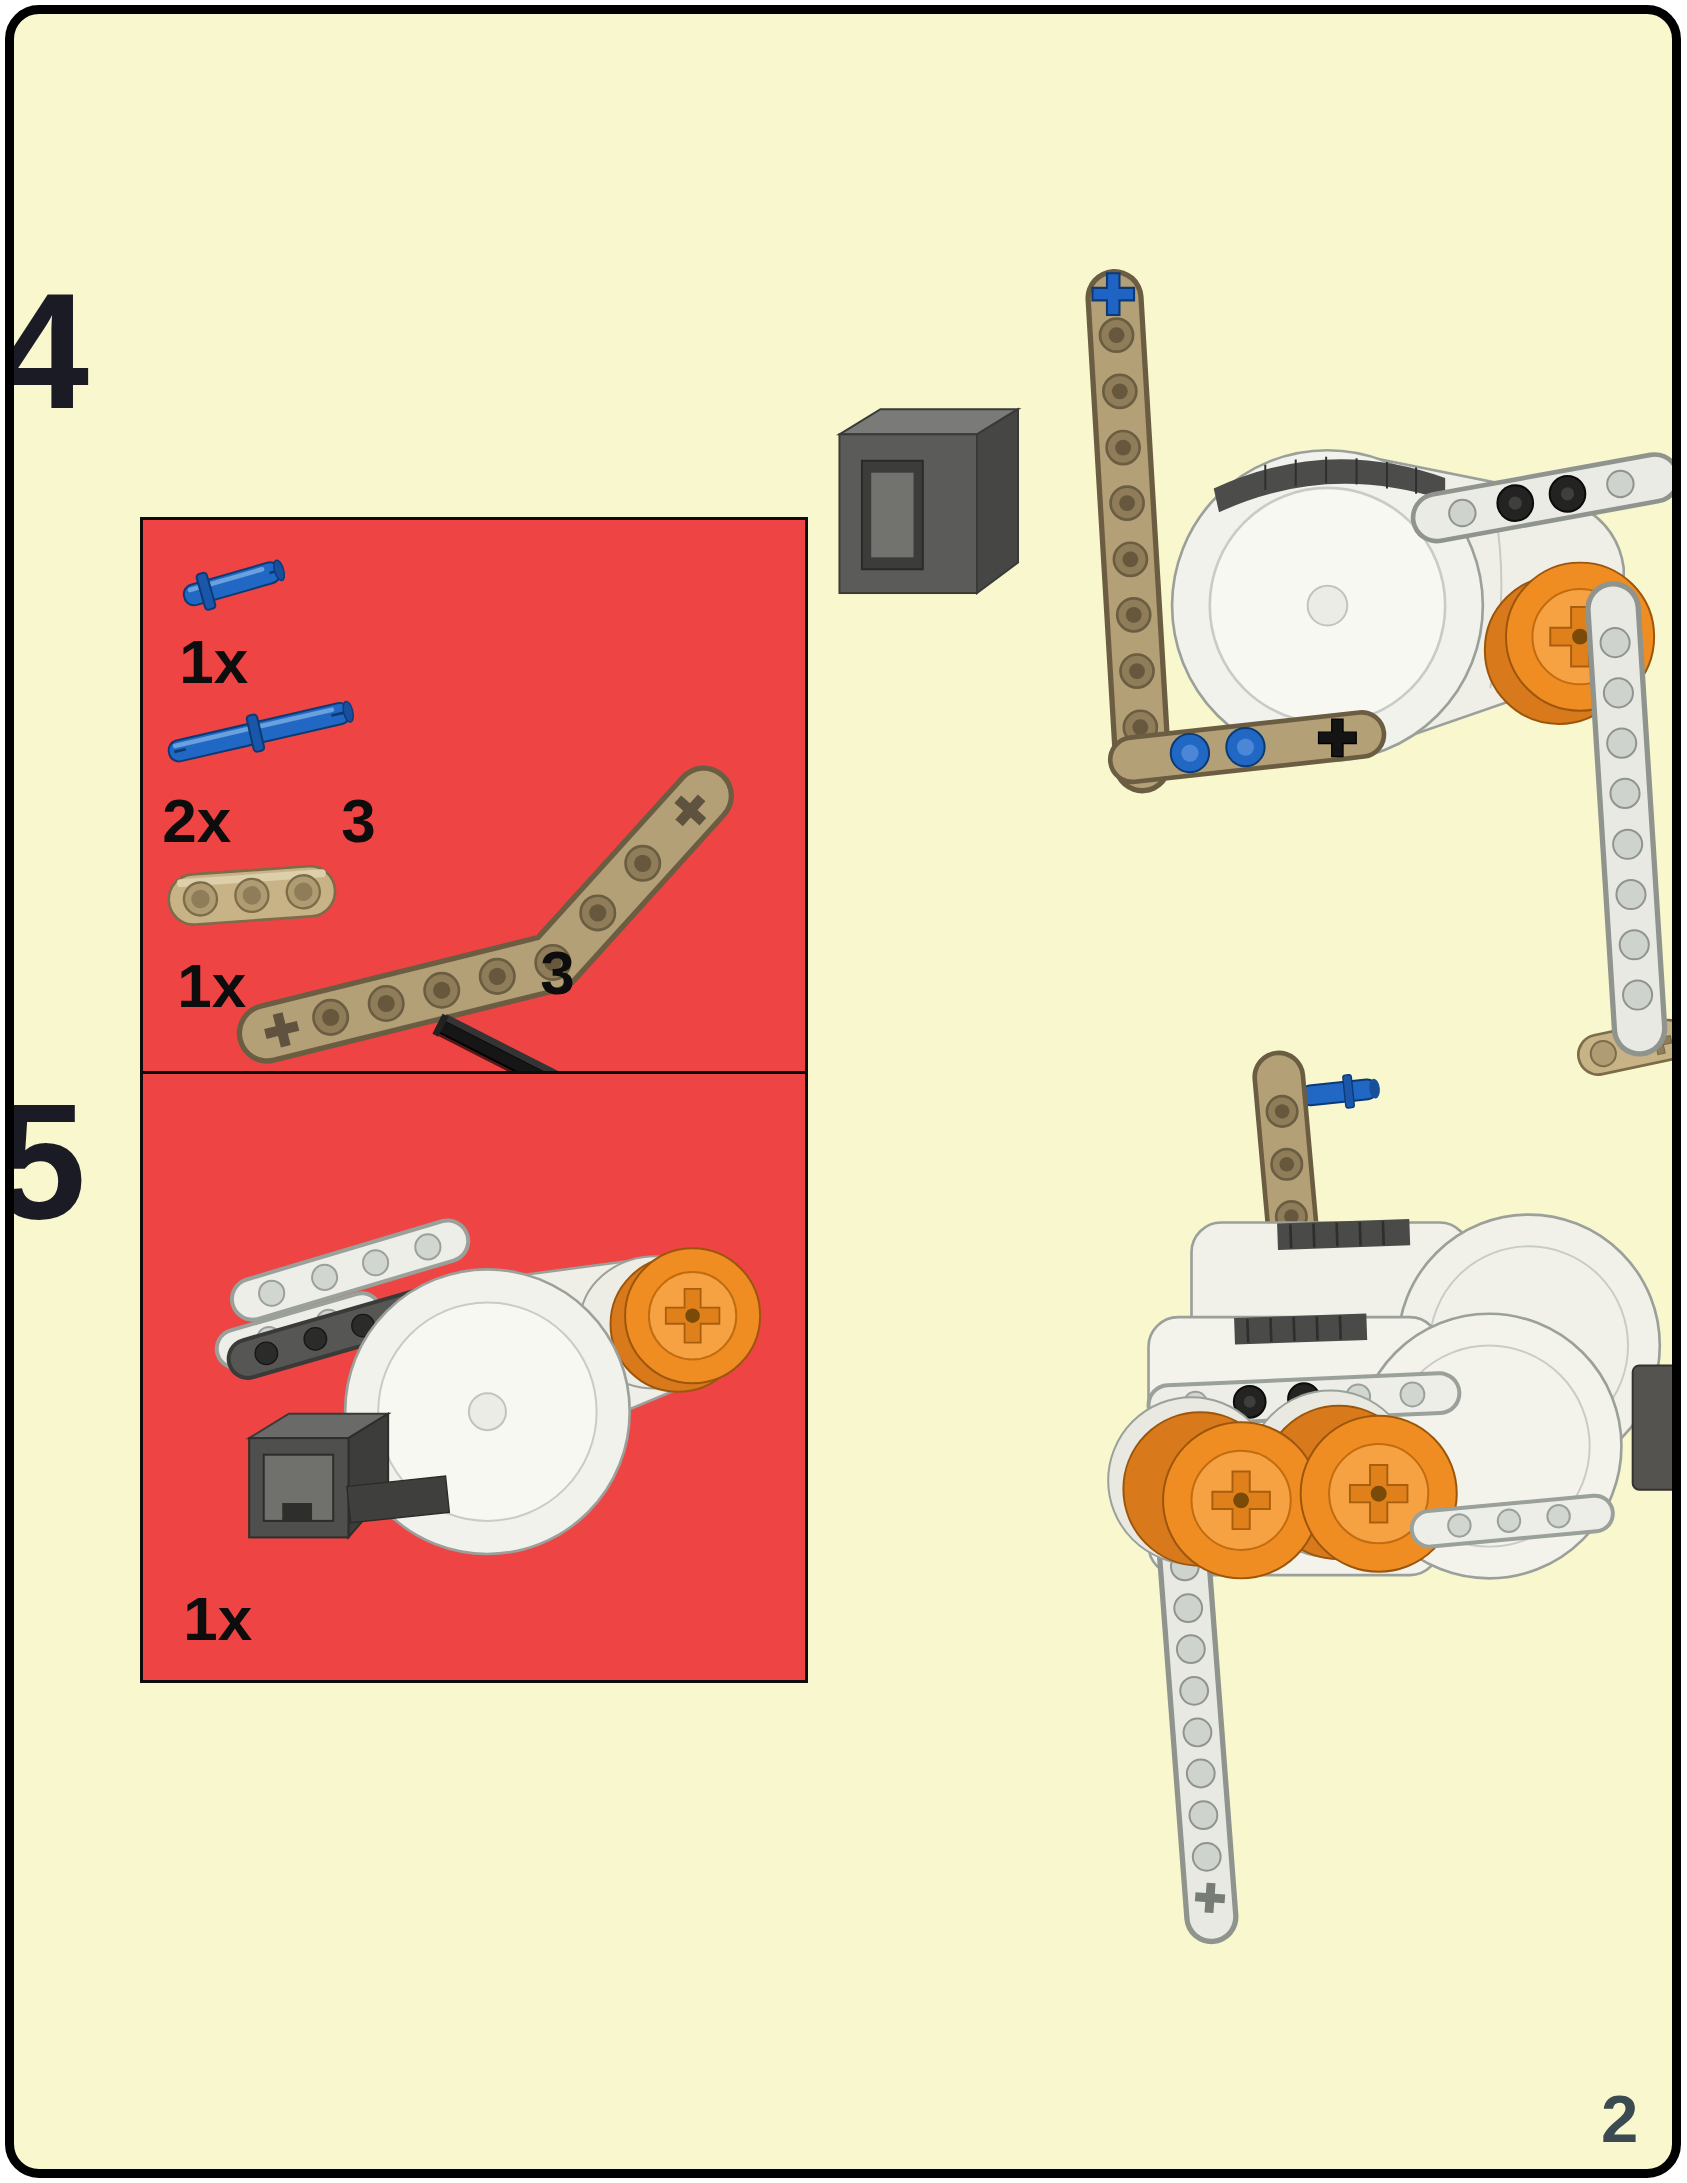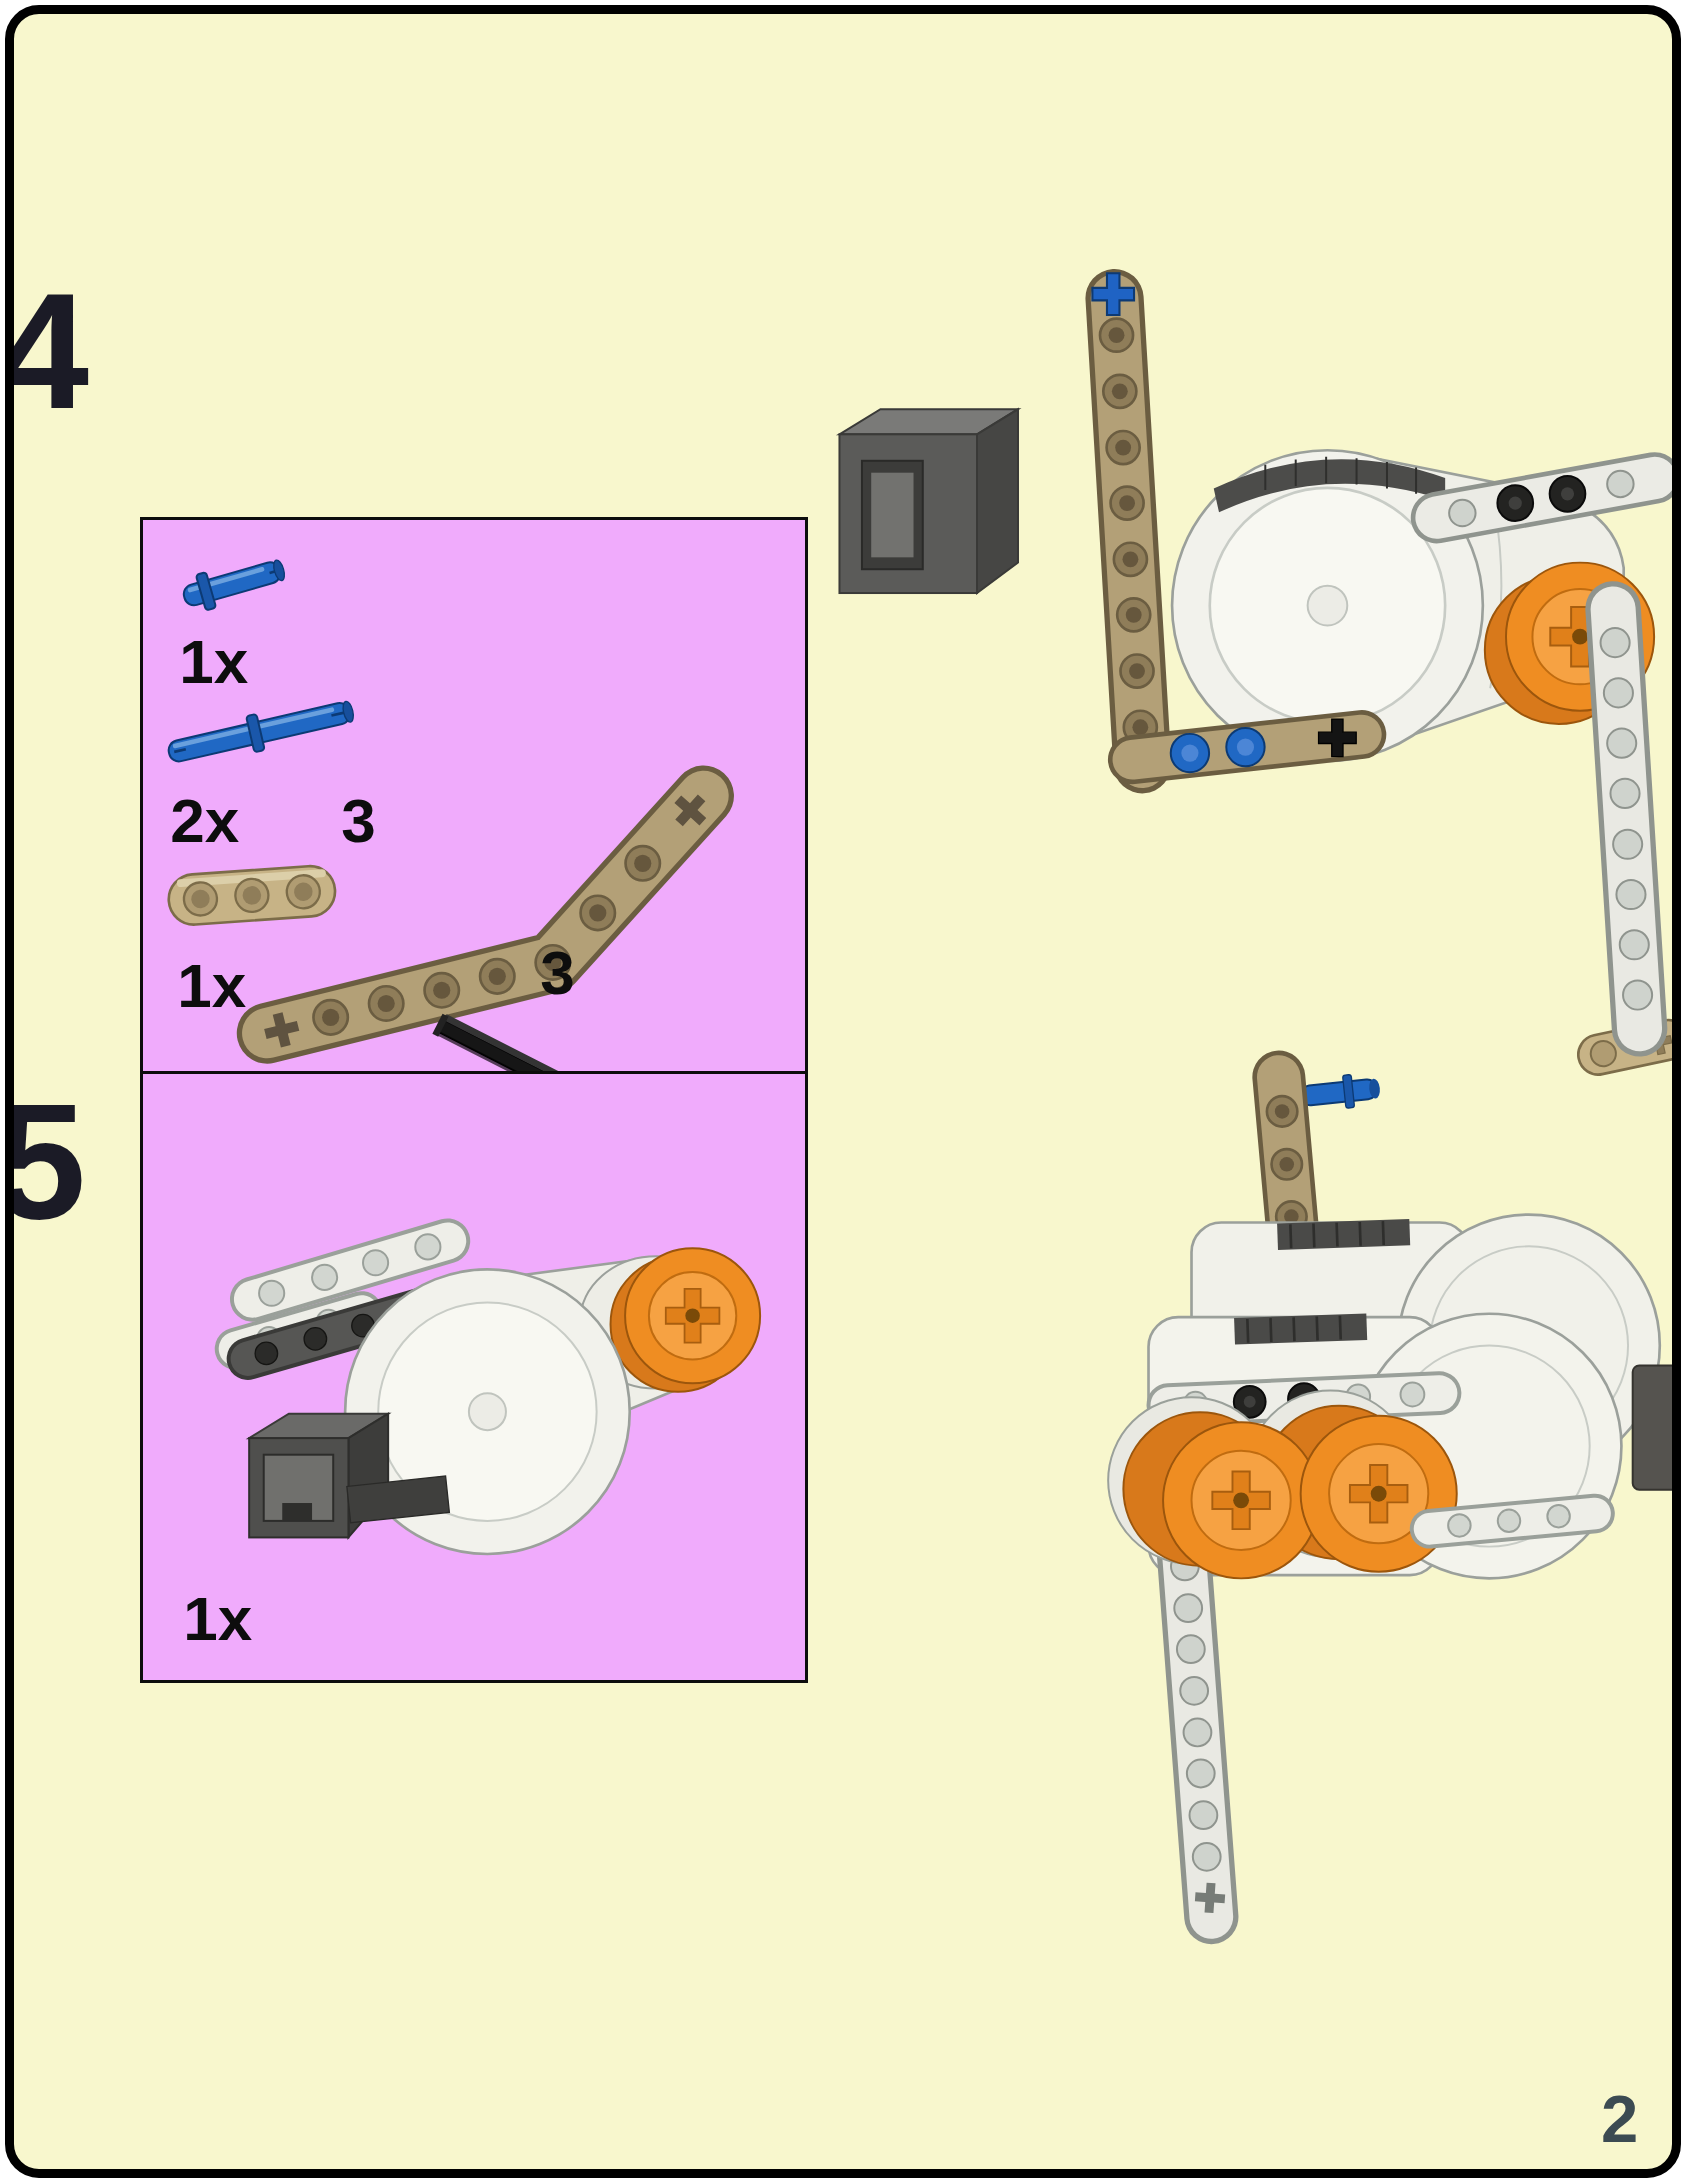--- a/index.html
+++ b/index.html
@@ -20,21 +20,21 @@
   }
   .step-number {
     position: absolute;
     font-size: 165px; font-weight: 700; color: #1b1b26;
     line-height: 0.82; letter-spacing: -2.6px;
   }
   #step4-number { left: -17px; top: 270px; }
   #step5-number { left: -20px; top: 1080px; }
   .parts-box {
     position: absolute;
-    background: #f0abfc;
+    background: #ef4444;
     border: 3.3px solid #0d0d0d;
     text-decoration: underline;
   }
   #parts-box-4 { left: 126px; top: 503px; width: 668px; height: 711px; }
   #parts-box-5 { left: 126px; top: 1057px; width: 668px; height: 612px; }
   .qty-label {
     position: absolute;
     font-size: 62px; font-weight: 700; color: #0d0d0d;
   }
   .abs { position: absolute; }
@@ -66,21 +66,21 @@
     <svg class="abs" style="left:16.5px; top:165px;" width="205" height="93" viewBox="0 0 310 140">
       <g transform="rotate(-13 155 70)">
         <rect x="10" y="54" width="280" height="32" rx="15" fill="#2068c4" stroke="#0c3a74" stroke-width="3"></rect>
         <rect x="18" y="58" width="250" height="7" rx="3" fill="#6aa0dd"></rect>
         <rect x="136" y="42" width="16" height="56" rx="5" fill="#1a57aa" stroke="#0c3a74" stroke-width="3"></rect>
         <path d="M 18 70 H 36" stroke="#0c3a74" stroke-width="4"></path>
         <path d="M 262 70 H 282" stroke="#0c3a74" stroke-width="4"></path>
         <ellipse cx="288" cy="70" rx="7" ry="16" fill="#174f9c" stroke="#0c3a74" stroke-width="2"></ellipse>
       </g>
     </svg>
-    <span class="qty-label" style="left:27px; top:265px;">2x</span>
+    <span class="qty-label" style="left:19px; top:265px;">2x</span>
     <span class="qty-label" style="left:198px; top:265px;">3</span>
 
     <svg class="abs" style="left:20px; top:337px;" width="179" height="76" viewBox="0 0 270 115">
       <g transform="rotate(-4 135 57)">
         <rect x="8" y="20" width="252" height="76" rx="38" fill="#c7b386" stroke="#7c6c49" stroke-width="4"></rect>
         <rect x="22" y="26" width="226" height="12" rx="6" fill="#dccfa9"></rect>
         <circle cx="56" cy="58" r="25" fill="#b09c72" stroke="#7c6c49" stroke-width="3.5"></circle>
         <circle cx="56" cy="58" r="14" fill="#8f7d59"></circle>
         <circle cx="134" cy="58" r="25" fill="#b09c72" stroke="#7c6c49" stroke-width="3.5"></circle>
         <circle cx="134" cy="58" r="14" fill="#8f7d59"></circle>

